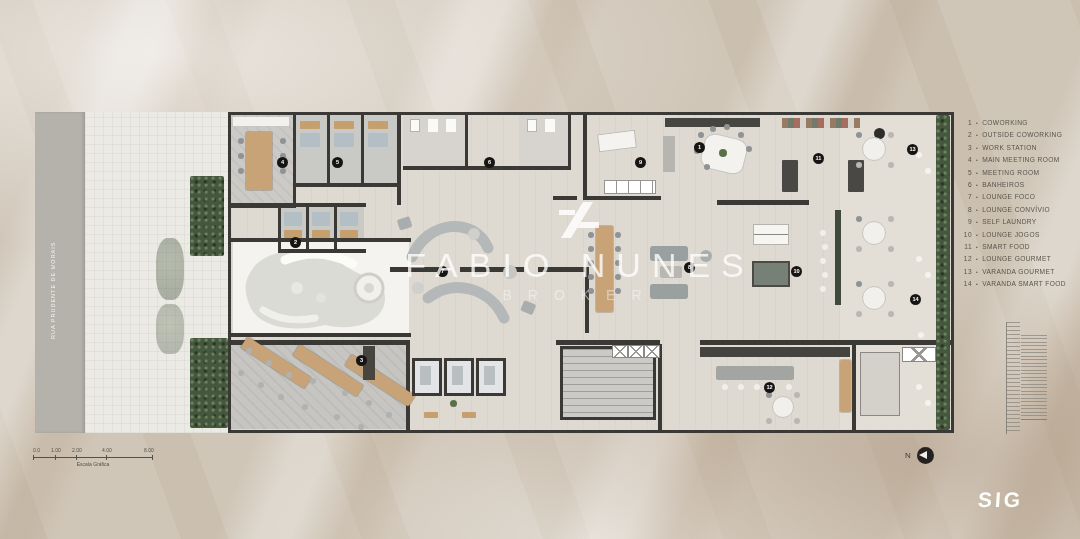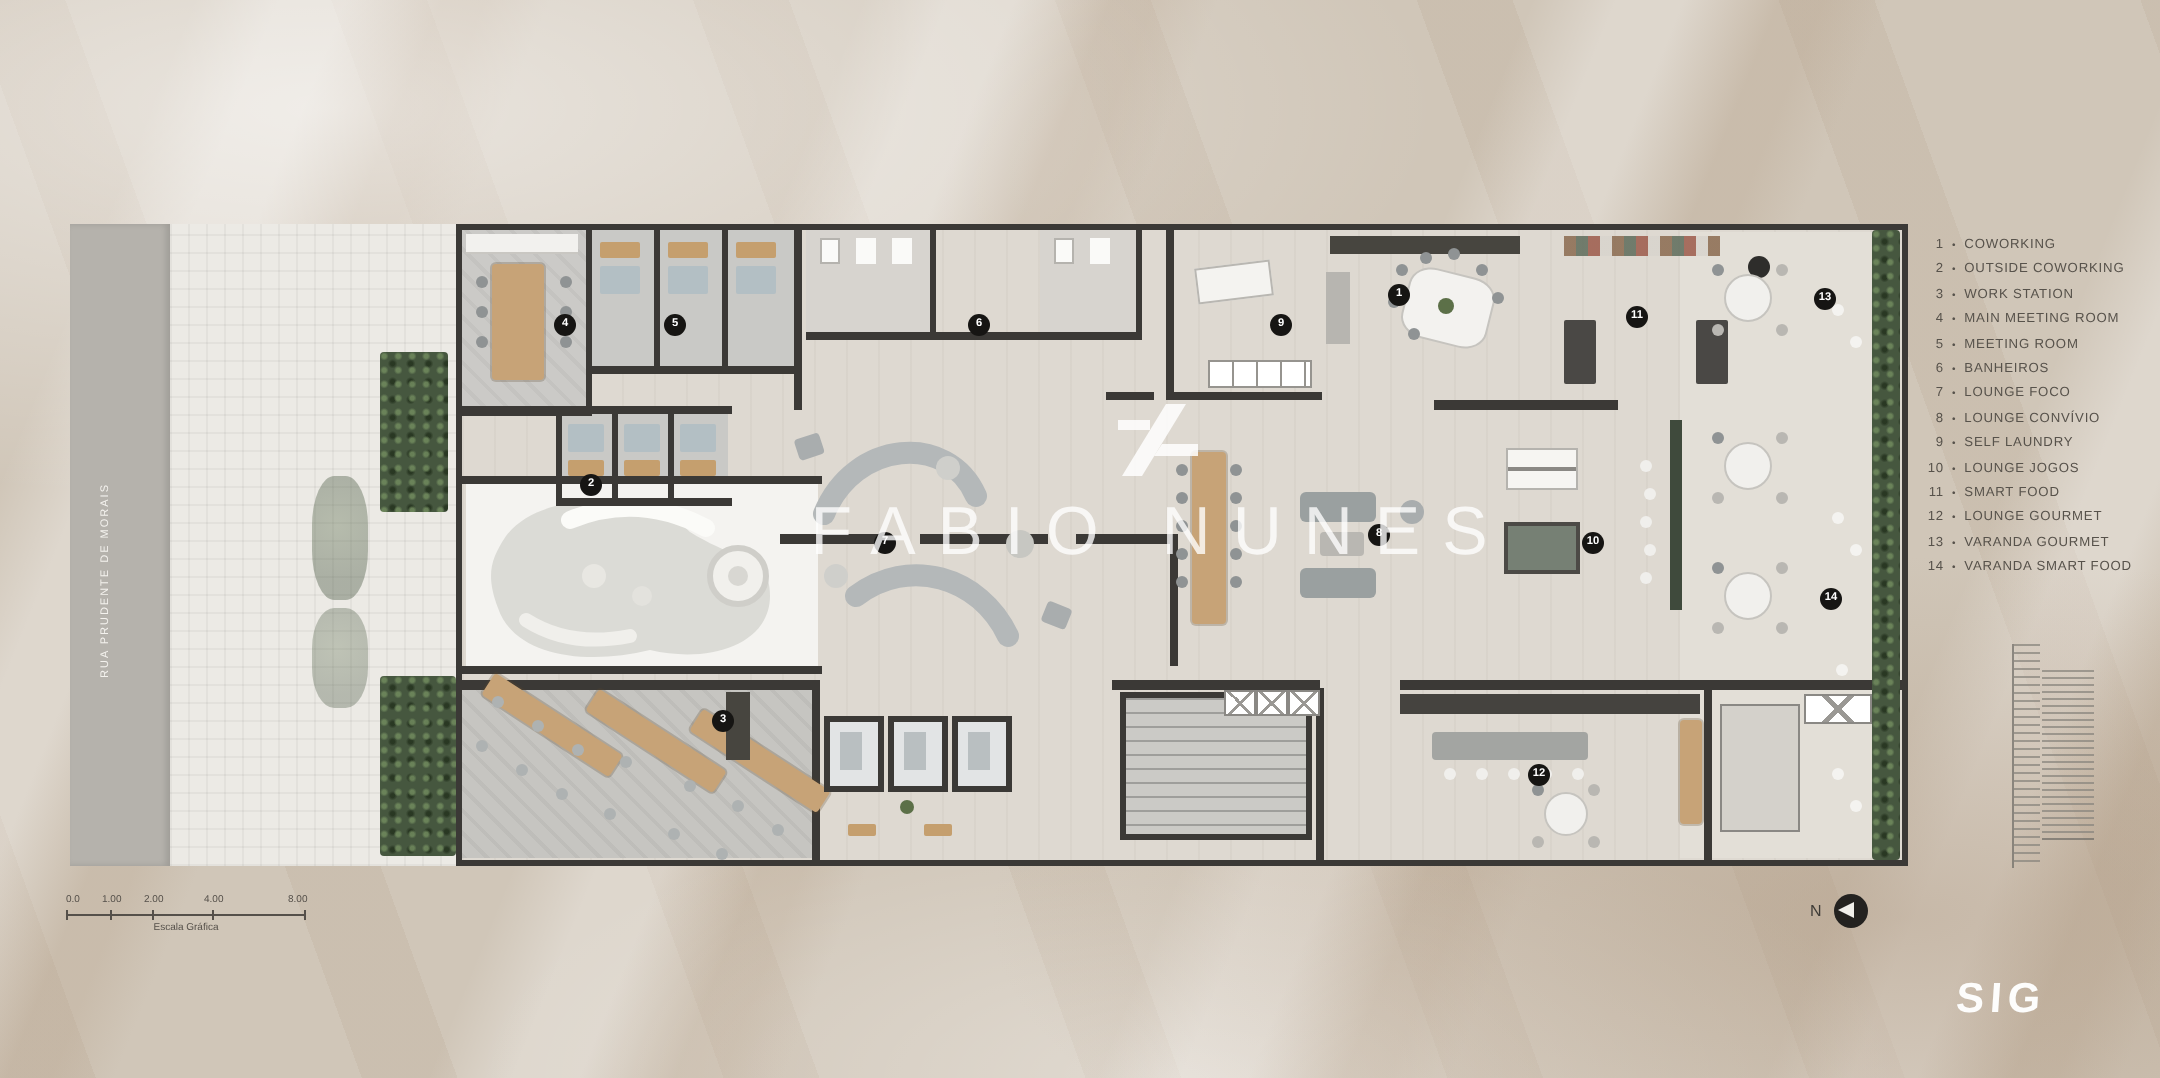--- a/index.html
+++ b/index.html
@@ -235,20 +235,21 @@
     <span class="marker" style="left:910px;top:294px;">14</span>
   </div>
 
   <div class="abs" style="left:380px;top:200px;width:400px;text-align:center;z-index:8;">
     <svg width="54" height="40" viewBox="0 0 54 40" style="opacity:.85;">
       <path d="M8 38 L30 2 H40 L18 38 Z" fill="#ffffff"></path>
       <path d="M28 22 H46 V28 H24 Z" fill="#ffffff"></path>
       <path d="M6 10 H22 V15 H6 Z" fill="#ffffff"></path>
     </svg>
     <div style="margin-top:2px;font-size:34px;font-weight:300;letter-spacing:11px;color:rgba(255,255,255,.78);white-space:nowrap;">FABIO NUNES</div>
+    <div style="margin-top:2px;font-size:14px;font-weight:400;letter-spacing:16px;color:rgba(255,255,255,.45);">BROKER</div>
   </div>
 
 
   <div class="abs" style="left:962px;top:119px;width:116px;">
     <div class="legend-row">
         <span class="legend-num">1</span>
         <span class="legend-sep">•</span>
         <span>COWORKING</span>
       </div>
     <div class="legend-row">

